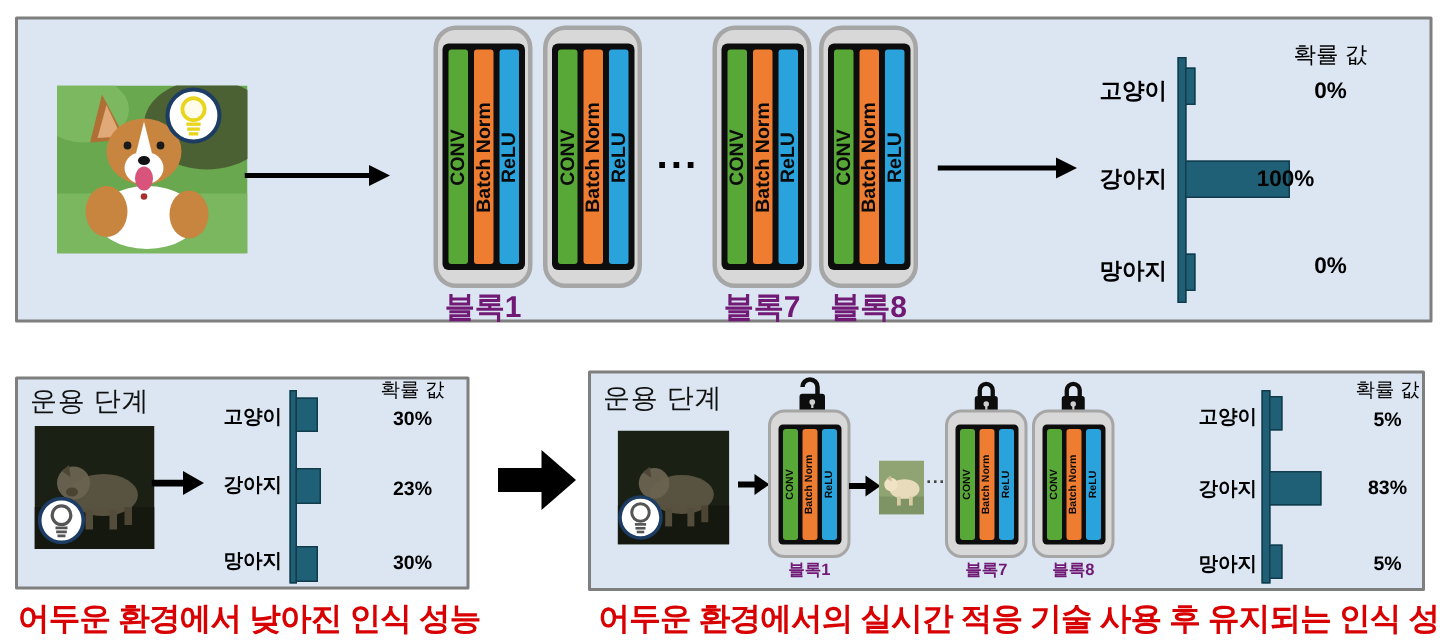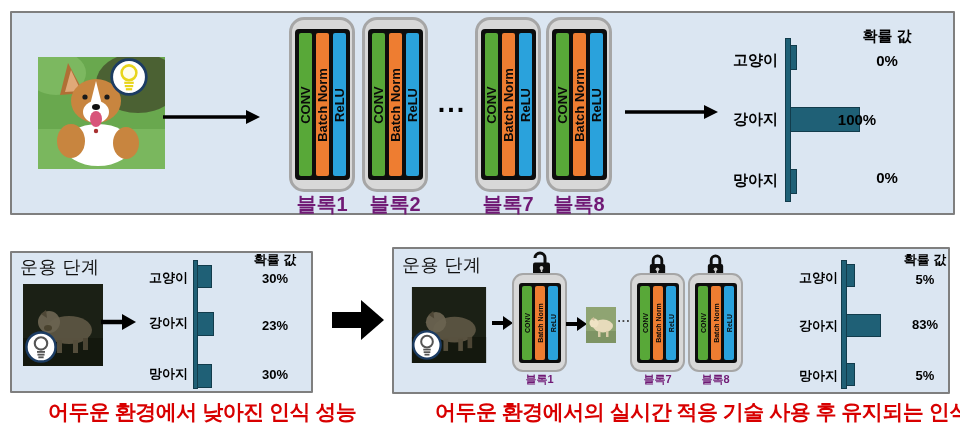--- a/index.html
+++ b/index.html
@@ -44,26 +44,26 @@
   .block-label.big-lb   { top:191px; width:70px; font-size:20px; }
   .block-label.small-lb { top:372px; width:55px; font-size:11px; }
   .dots { position:absolute; font-weight:bold; color:#000; text-align:center; }
   .dots.top-dots { left:429px; top:88px; width:46px; font-size:27px; letter-spacing:2px; }
   .dots.bot-dots { left:615px; top:311px; width:18px; font-size:12px; letter-spacing:1px; color:#444; }
 
   
   .axis, .bar { position:absolute; background:#1f6076; border:1.5px solid #123c4c; box-sizing:border-box; }
   .cat { position:absolute; font-weight:bold; text-align:right; color:#000; }
   .val { position:absolute; font-weight:bold; text-align:center; color:#000; }
-  .hdr { position:absolute; font-weight:bold; text-align:center; color:#000; }
+  .hdr { position:absolute; font-weight:normal; text-align:center; color:#000; }
   .fs15 { font-size:15px; } .fs13 { font-size:13px; }
 
   .caption {
     position:absolute; font-weight:bold; color:#d80000;
-    white-space:nowrap; letter-spacing:-0.5px;margin-left:36px;
+    white-space:nowrap; letter-spacing:-0.5px;
   }
   .caption.c1 { left:12px;  top:398px; font-size:21px; }
   .caption.c2 { left:399px; top:398px; font-size:21px; }
 
   .icon-wrap { position:absolute; line-height:0; }
 </style>
 </head>
 <body>
 
 <div class="stage">
@@ -158,21 +158,20 @@
         </div>
       <div class="stripe o">
           <span>Batch Norm</span>
         </div>
       <div class="stripe b">
           <span>ReLU</span>
         </div>
     </div>
   </div>
   <div class="block-label big-lb" style="left:287px;">블록1</div>
-  <div class="block-label big-lb" style="left:360px;">블록2</div>
   <div class="block-label big-lb" style="left:473px;">블록7</div>
   <div class="block-label big-lb" style="left:544px;">블록8</div>
 
   <div class="icon-wrap" style="left:625px; top:103px;">
     <svg width="94" height="18" viewBox="0 0 94 18">
       <line x1="0" y1="9" x2="80" y2="9" stroke="#000" stroke-width="3.4"></line>
       <polygon points="79,2 93,9 79,16" fill="#000"></polygon>
     </svg>
   </div>
 

